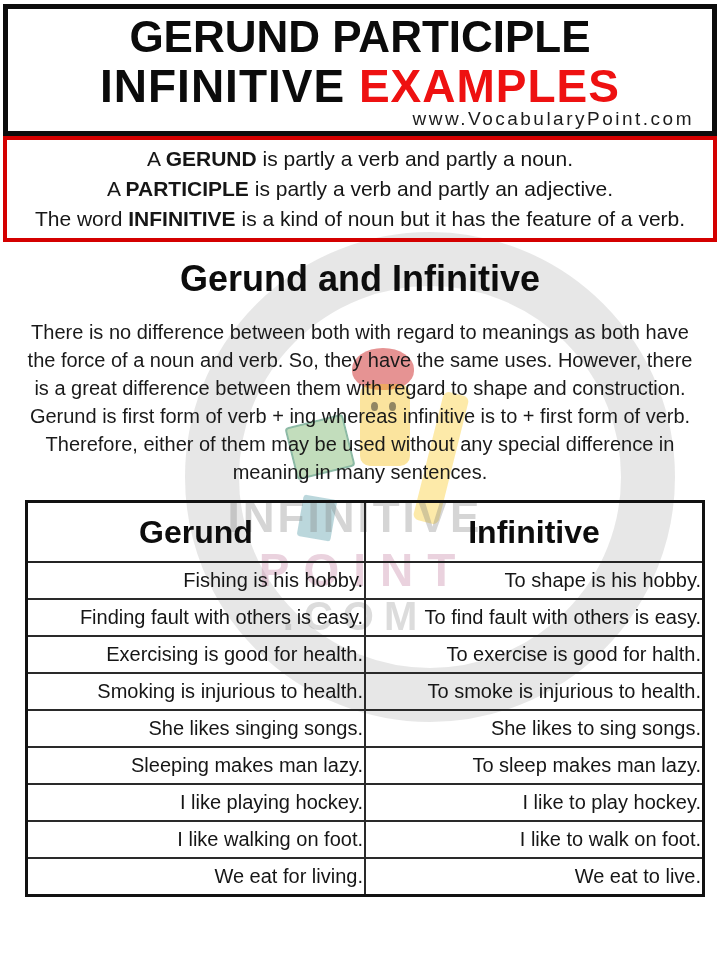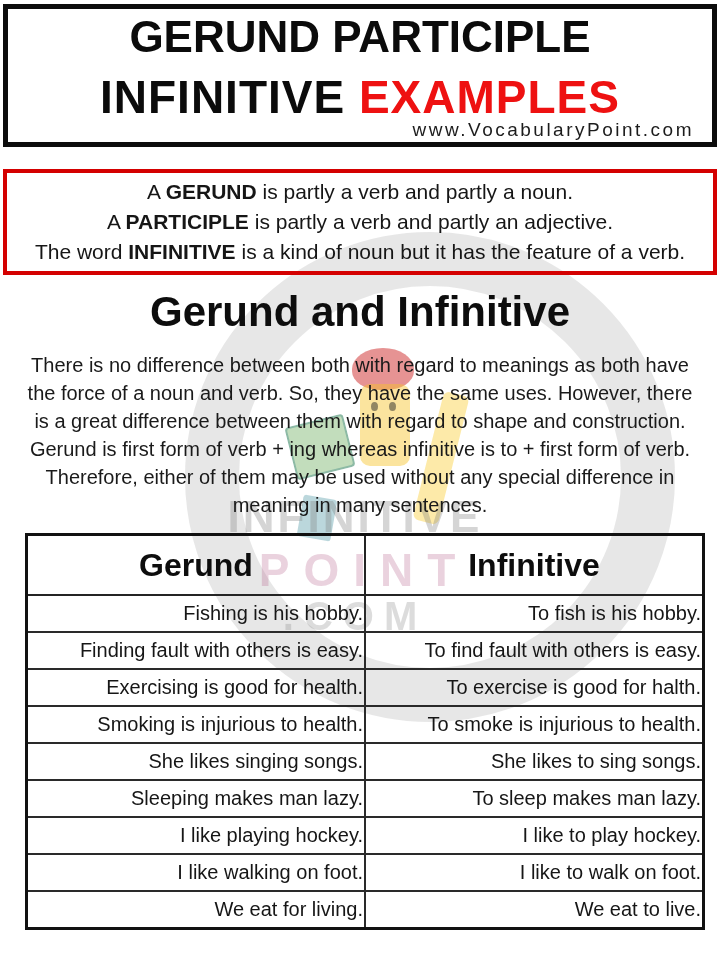--- a/index.html
+++ b/index.html
@@ -39,36 +39,36 @@
   .content{position:relative;z-index:1;}
   .title-box{
     margin:4px 3px 0 3px;border:5px solid #0c0c0c;background:transparent;
     padding:2px 0 2px 0;text-align:center;
   }
   .title-line1{
     font-size:44px;line-height:52px;font-weight:800;letter-spacing:0px;
     color:#0b0b0b;white-space:nowrap;
   }
   .title-line2{font-size:46px;line-height:40px;font-weight:800;white-space:nowrap;
-    letter-spacing:1px;margin-top:14px;}
+    letter-spacing:1px;margin-top:3px;}
   .t2-black{color:#0b0b0b;}
   .t2-red{color:#ee1111;}
   .website-line{
     text-align:right;padding-right:18px;margin-top:3px;
     font-size:19px;line-height:20px;letter-spacing:2.5px;color:#1c1c1c;
   }
   .definition-box{
-    margin:22px 3px 0 3px;border:4px solid #d40000;background:transparent;
+    margin:0 3px 0 3px;border:4px solid #d40000;background:transparent;
     padding:4px 14px;text-align:center;
   }
   .def-line{font-size:21px;line-height:30px;color:#161616;}
   .def-line b{font-weight:bold;}
   .section-heading{
     margin:14px 0 0 0;text-align:center;
-    font-size:42px;line-height:46px;font-weight:800;color:#0d0d0d;
+    font-size:36px;line-height:46px;font-weight:800;color:#0d0d0d;
   }
   .body-paragraph{
     margin:16px 22px 0 22px;
     font-size:20px;line-height:28px;color:#1a1a1a;text-align:center;
   }
   
   table.examples{
     border-collapse:collapse;table-layout:fixed;
     margin:14px 0 0 25px;width:680px;background:transparent;
     border:3px solid #111111;
@@ -124,21 +124,21 @@
   <table class="examples">
     <thead>
       <tr>
         <th>Gerund</th>
         <th>Infinitive</th>
       </tr>
     </thead>
     <tbody>
       <tr>
           <td>Fishing is his hobby.</td>
-          <td>To fish is his hobby.</td>
+          <td>To shape is his hobby.</td>
         </tr>
       <tr>
           <td>Finding fault with others is easy.</td>
           <td>To find fault with others is easy.</td>
         </tr>
       <tr>
           <td>Exercising is good for health.</td>
           <td>To exercise is good for halth.</td>
         </tr>
       <tr>

